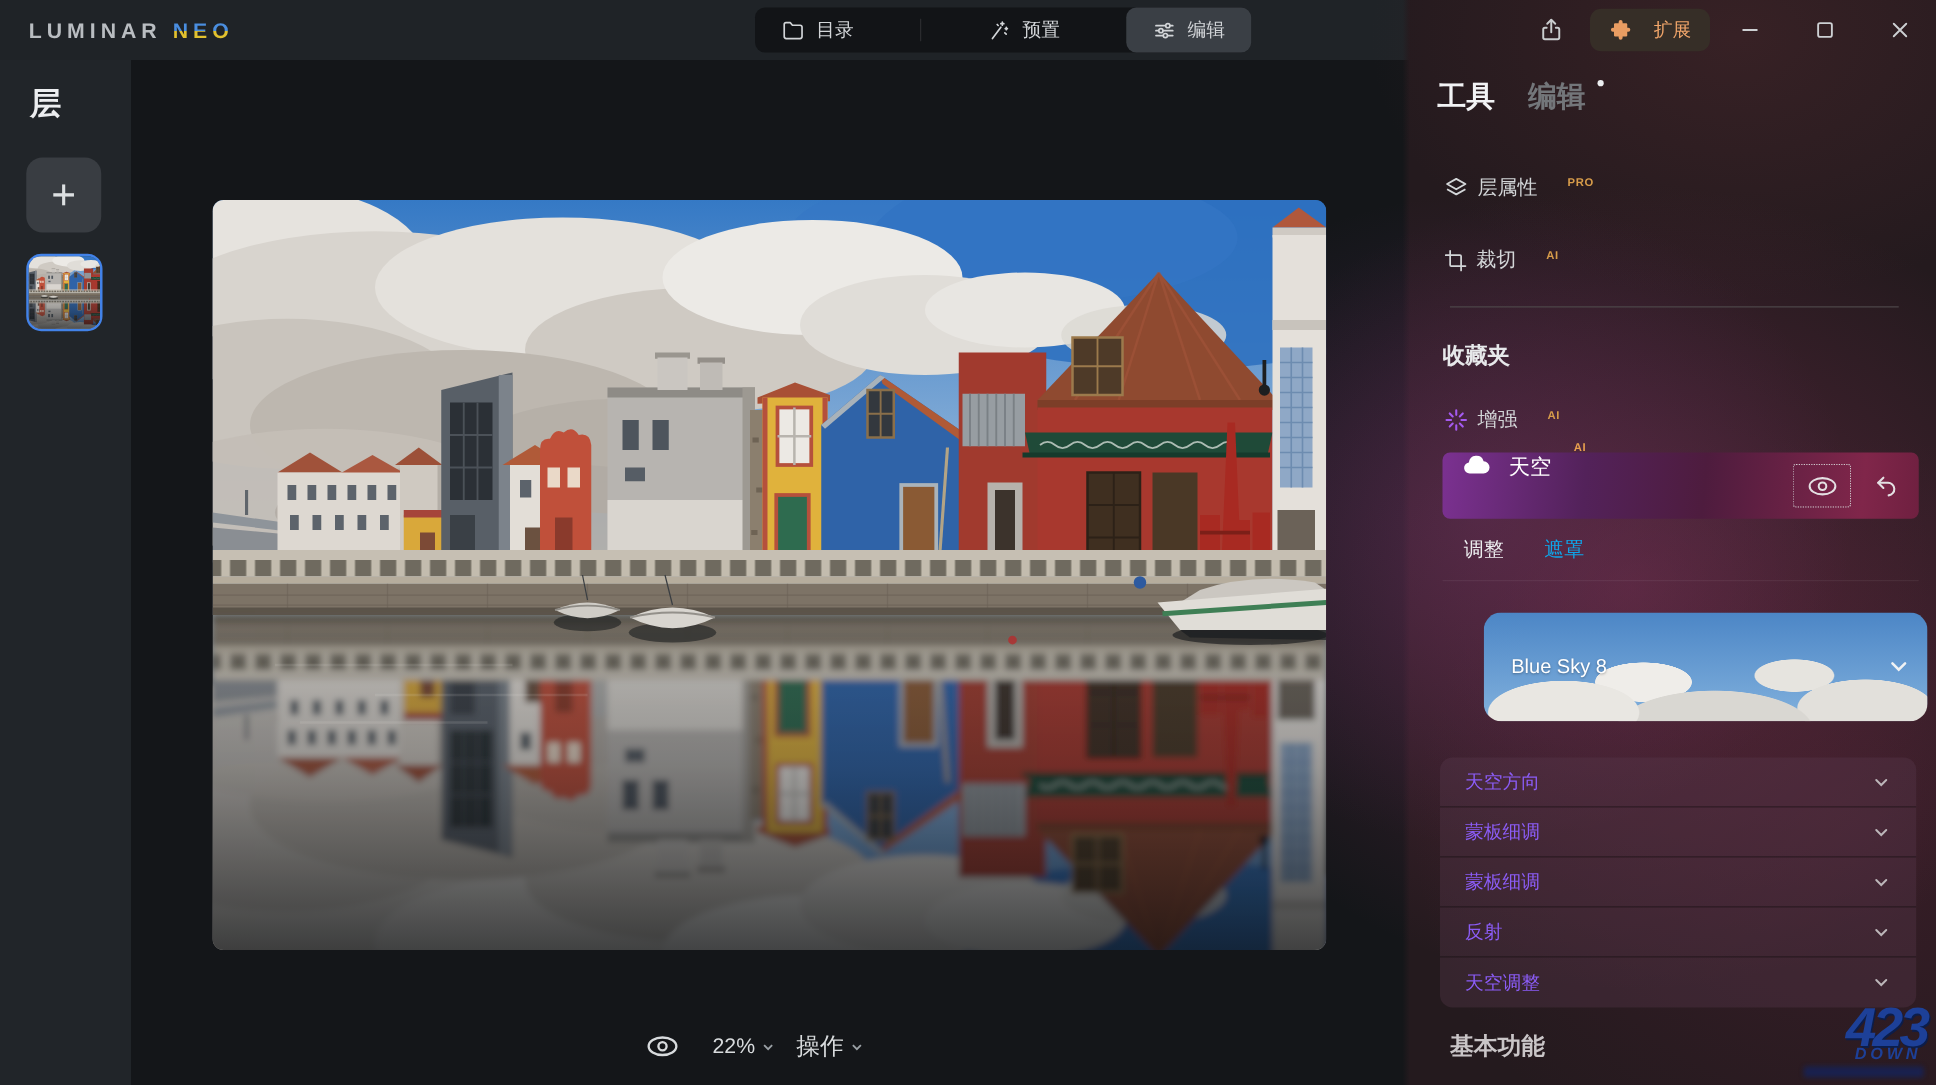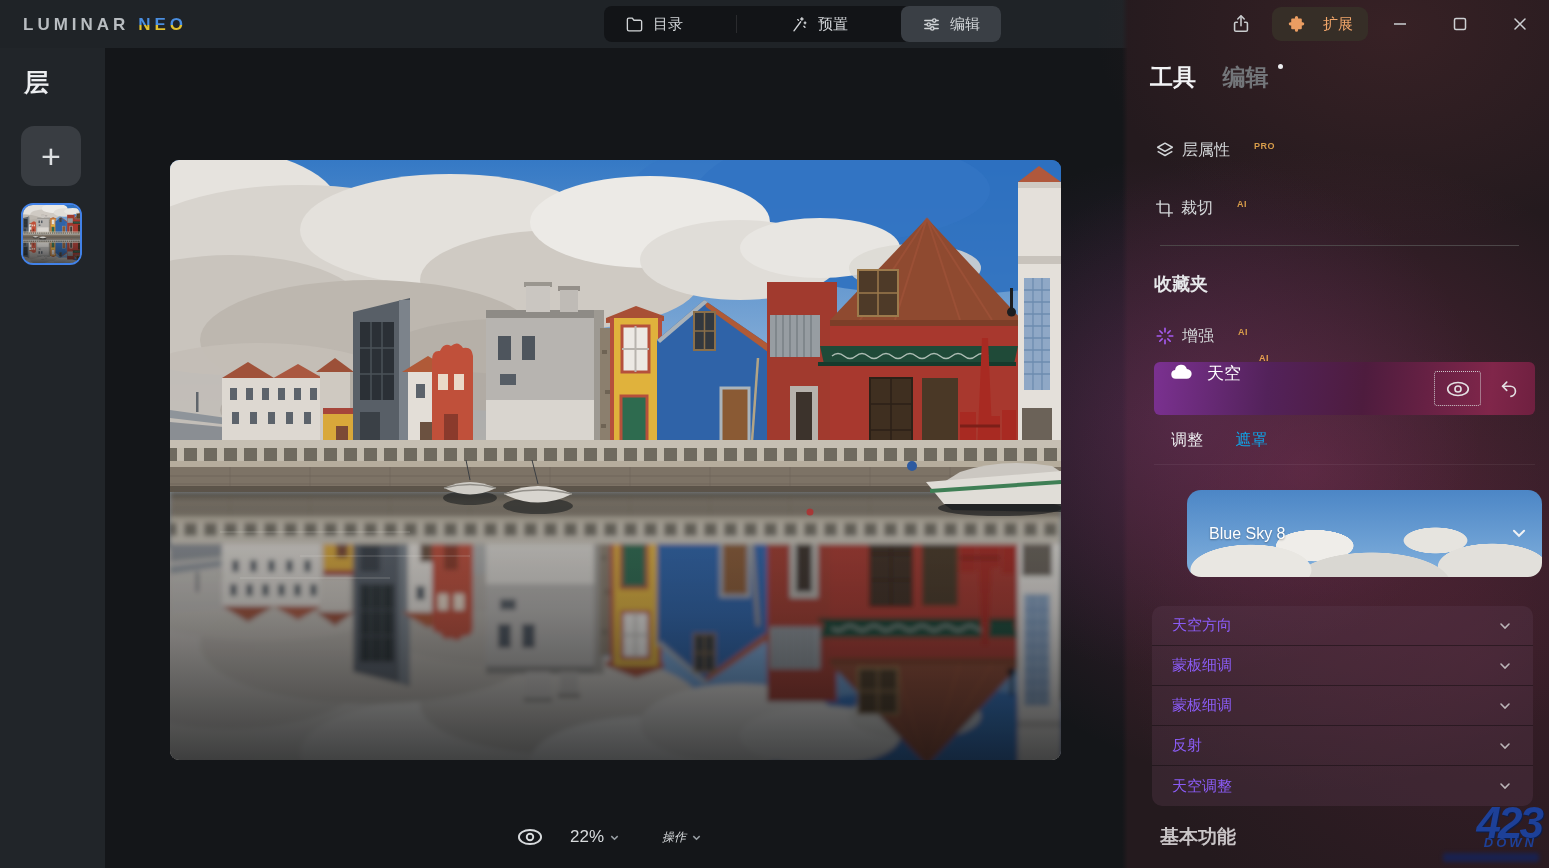--- a/index.html
+++ b/index.html
@@ -44,21 +44,21 @@
   .thumb { position:absolute; left:21px; top:203px; width:61px; height:62px; border-radius:12px;
           border:2px solid #4282e8; overflow:hidden; background:#202428; }
   .thumb svg { width:100%; height:100%; }
   
   .photo { position:absolute; left:170px; top:160px; width:891px; height:600px;
           border-radius:9px; overflow:hidden; }
   .photo svg { width:100%; height:100%; display:block; }
   .canvas-toolbar { position:absolute; left:516px; top:822px; height:30px;
           display:flex; align-items:center; color:#d8dbdd; }
   .canvas-toolbar .zoom { font-size:17px; margin-left:26px; }
-  .canvas-toolbar .act { font-size:12px; margin-left:42px;font-style:italic; }
+  .canvas-toolbar .act { font-size:19px; margin-left:17px; }
   .chev-sm { margin-left:5px; color:#9aa0a5; }
   
   .tools { position:absolute; left:1128px; top:0; width:421px; height:868px; }
   .panel-header { position:absolute; left:22px; top:62px; font-size:23px; font-weight:bold; color:#f2f3f5; }
   .panel-header .inactive { color:#73767a; margin-left:20px; }
   .hdr-dot { display:inline-block; width:5px; height:5px; border-radius:50%; background:#eceef0;
           vertical-align:top; margin-top:2px; margin-left:3px; }
   .tool-row { position:absolute; left:26px; right:20px; height:44px; display:flex;
           align-items:center; gap:6px; color:#d3d6d8; font-size:16px; }
   .badge { font-size:9px; font-weight:bold; color:#d79c4a; letter-spacing:.5px;

